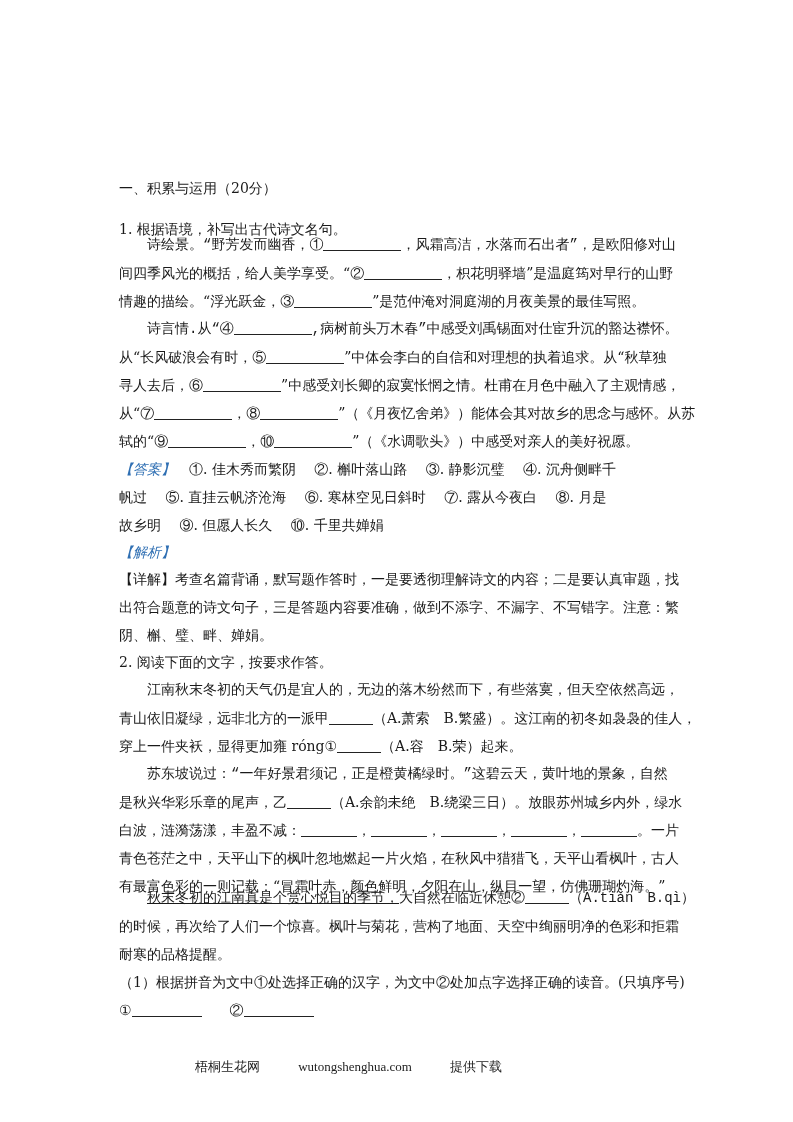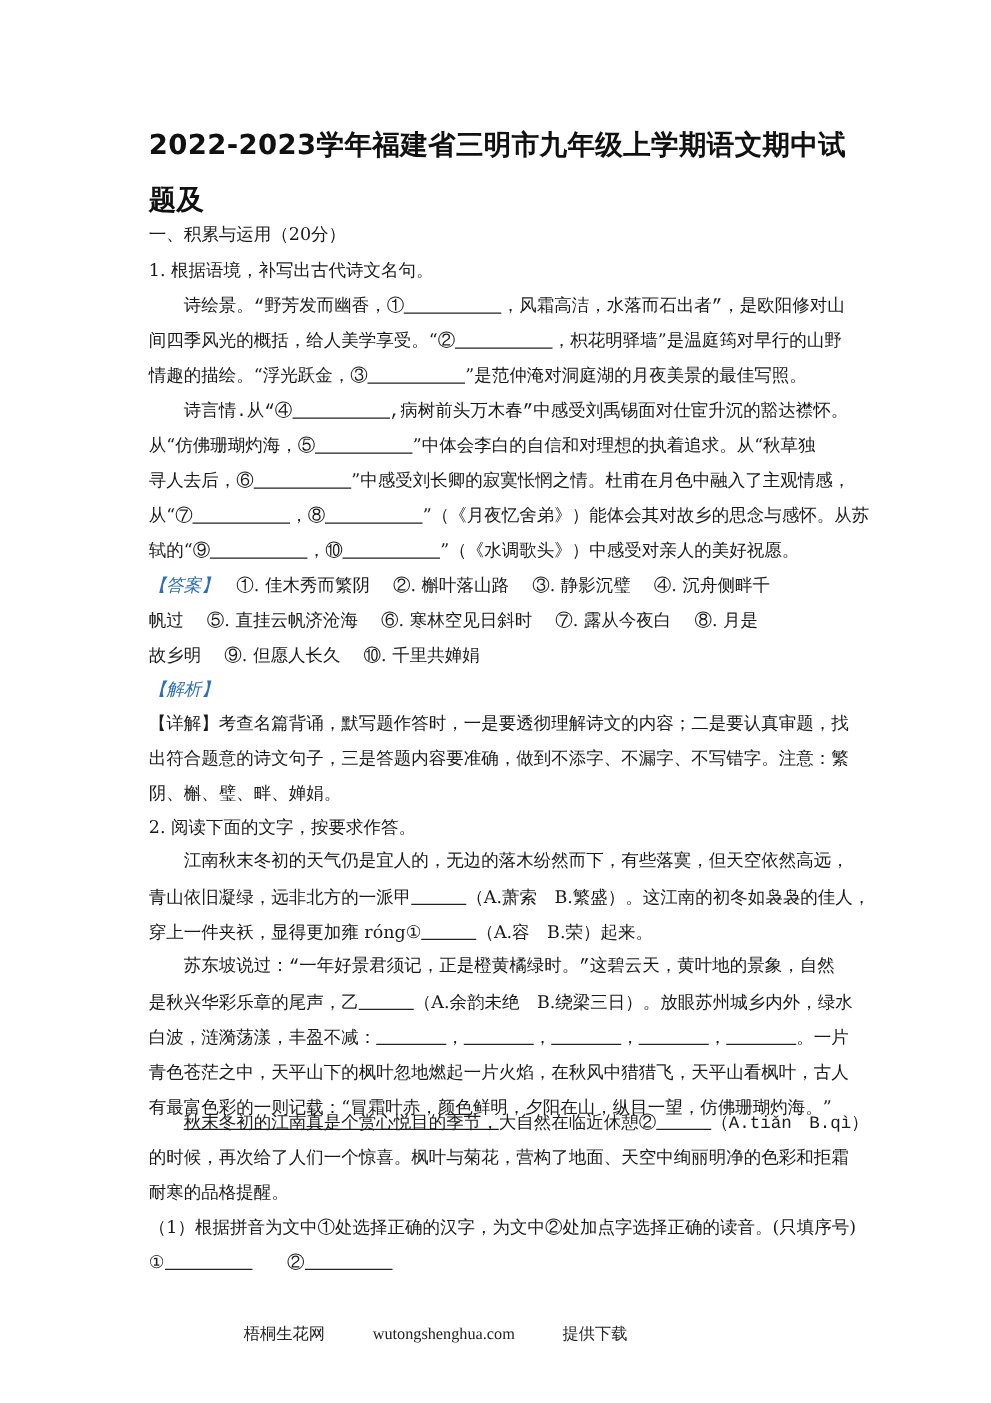--- a/index.html
+++ b/index.html
@@ -17,41 +17,40 @@
   .ul { text-decoration: underline; }
   .footer { position: absolute; top: 1058px; left: 0; width: 697px; text-align: center;
             font-size: 13px; color: #222; word-spacing: 0; }
   .footer span { margin: 0 17px; }
   .footer .url { font-family: "Liberation Serif", serif; }
 </style>
 </head>
 <body>
 
 <div class="title">
-  <div>2022-2023学年福建省三明市九年级上学期语文期中试题及</div>
 </div>
 
 <div class="line" style="top:179px">一、积累与运用（20分）</div>
-<div class="line" style="top:208px">1. 根据语境，补写出古代诗文名句。</div>
+<div class="line" style="top:220px">1. 根据语境，补写出古代诗文名句。</div>
 
 <div class="line ind" style="top:236px">
   <span>诗绘景。“野芳发而幽香，①</span><span class="blank b80"></span><span>，风霜高洁，水落而石出者”，是欧阳修对山</span>
 </div>
 <div class="line" style="top:264px">
   <span>间四季风光的概括，给人美学享受。“②</span><span class="blank b80"></span><span>，枳花明驿墙”是温庭筠对早行的山野</span>
 </div>
 <div class="line" style="top:292px">
   <span>情趣的描绘。“浮光跃金，③</span><span class="blank b80"></span><span>”是范仲淹对洞庭湖的月夜美景的最佳写照。</span>
 </div>
 
 <div class="line ind" style="top:320px">
   <span>诗言情.从“④</span><span class="blank b80"></span><span>,病树前头万木春”中感受刘禹锡面对仕宦升沉的豁达襟怀。</span>
 </div>
 <div class="line" style="top:348px">
-  <span>从“仿佛珊瑚灼海，⑤</span><span class="blank b80"></span><span>”中体会李白的自信和对理想的执着追求。从“秋草独</span>
+  <span>从“长风破浪会有时，⑤</span><span class="blank b80"></span><span>”中体会李白的自信和对理想的执着追求。从“秋草独</span>
 </div>
 <div class="line" style="top:376px">
   <span>寻人去后，⑥</span><span class="blank b80"></span><span>”中感受刘长卿的寂寞怅惘之情。杜甫在月色中融入了主观情感，</span>
 </div>
 <div class="line" style="top:404px">
   <span>从“⑦</span><span class="blank b80"></span><span>，⑧</span><span class="blank b80"></span><span>”（《月夜忆舍弟》）能体会其对故乡的思念与感怀。从苏</span>
 </div>
 <div class="line" style="top:432px">
   <span>轼的“⑨</span><span class="blank b80"></span><span>，⑩</span><span class="blank b80"></span><span>”（《水调歌头》）中感受对亲人的美好祝愿。</span>
 </div>

